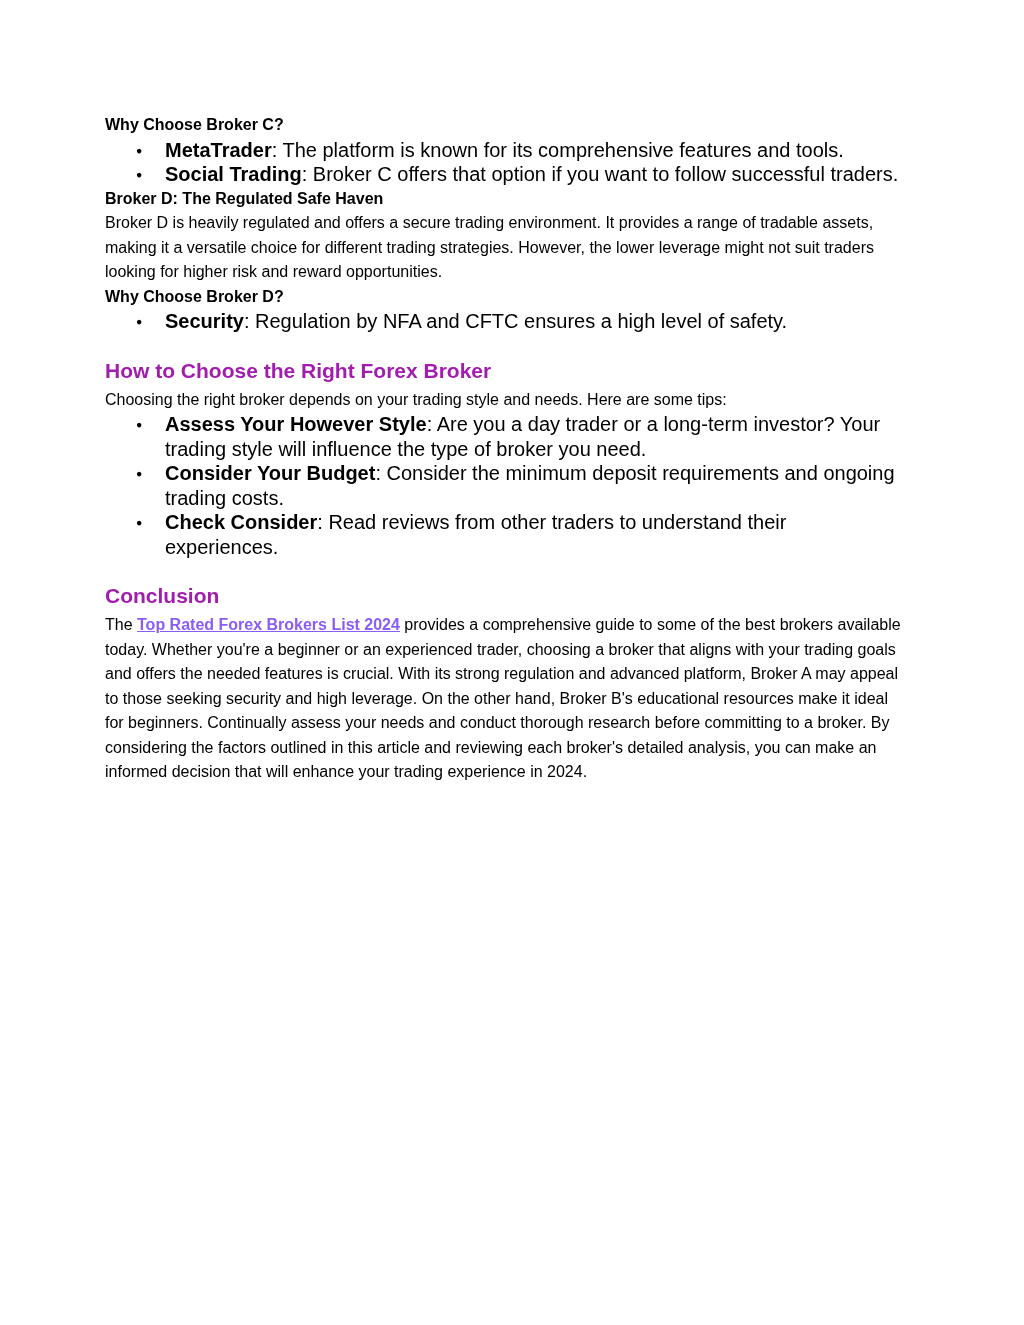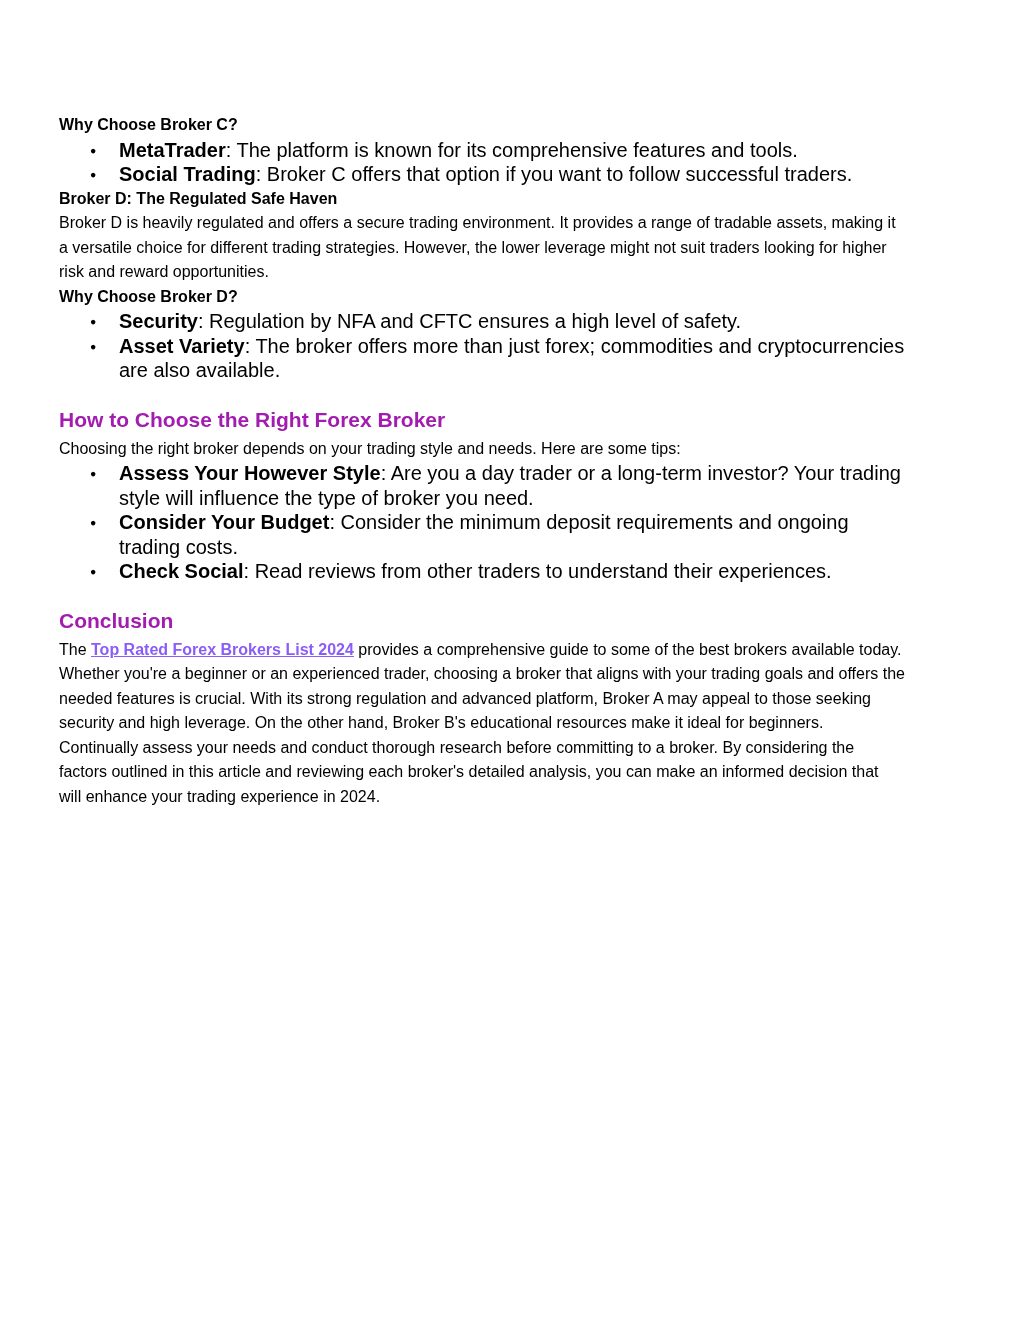--- a/index.html
+++ b/index.html
@@ -12,21 +12,21 @@
     height: 1325px;
     position: relative;
     font-family: "Liberation Sans", "DejaVu Sans", sans-serif;
     color: #000000;
     -webkit-font-smoothing: antialiased;
   }
   .page {
     box-sizing: border-box;
     width: 1024px;
     height: 1325px;
-    padding: 113px 119px 0 59px;
+    padding: 113px 119px 0 105px;
     background: #ffffff;
   }
   .body-text,
   .doc p {
     margin: 0;
     font-size: 16px;
     line-height: 24.5px;
   }
   .bold-line {
     font-weight: bold;
@@ -77,30 +77,29 @@
   </ul>
 
   <p class="bold-line">Broker D: The Regulated Safe Haven</p>
 
   <p>Broker D is heavily regulated and offers a secure trading environment. It provides a range of tradable assets, making it a versatile choice for different trading strategies. However, the lower leverage might not suit traders looking for higher risk and reward opportunities.</p>
 
   <p class="bold-line">Why Choose Broker D?</p>
 
   <ul class="doc-list">
     <li><strong>Security</strong><span>: Regulation by NFA and CFTC ensures a high level of safety.</span></li>
-    <li><strong>Asset Variety</strong><span>: The broker offers more than just forex; commodities and cryptocurrencies are also available.</span></li>
   </ul>
 
   <h2 class="section-heading">How to Choose the Right Forex Broker</h2>
 
   <p>Choosing the right broker depends on your trading style and needs. Here are some tips:</p>
 
   <ul class="doc-list">
     <li><strong>Assess Your However Style</strong><span>: Are you a day trader or a long-term investor? Your trading style will influence the type of broker you need.</span></li>
     <li><strong>Consider Your Budget</strong><span>: Consider the minimum deposit requirements and ongoing trading costs.</span></li>
-    <li><strong>Check Social</strong><span>: Read reviews from other traders to understand their experiences.</span></li>
+    <li><strong>Check Consider</strong><span>: Read reviews from other traders to understand their experiences.</span></li>
   </ul>
 
   <h2 class="section-heading">Conclusion</h2>
 
   <p><span>The </span><a class="doc-link">Top Rated Forex Brokers List 2024</a><span> provides a comprehensive guide to some of the best brokers available today. Whether you're a beginner or an experienced trader, choosing a broker that aligns with your trading goals and offers the needed features is crucial. With its strong regulation and advanced platform, Broker A may appeal to those seeking security and high leverage. On the other hand, Broker B's educational resources make it ideal for beginners. Continually assess your needs and conduct thorough research before committing to a broker. By considering the factors outlined in this article and reviewing each broker's detailed analysis, you can make an informed decision that will enhance your trading experience in 2024.</span></p>
 
 </div>
 
 </body></html>

